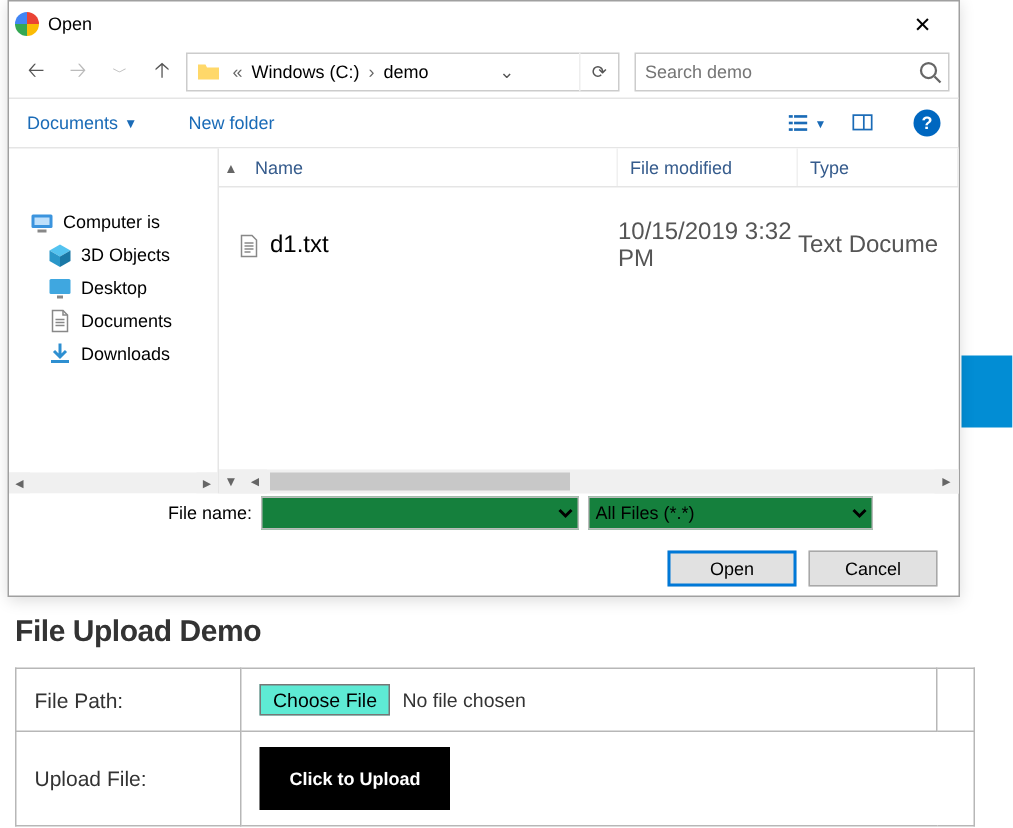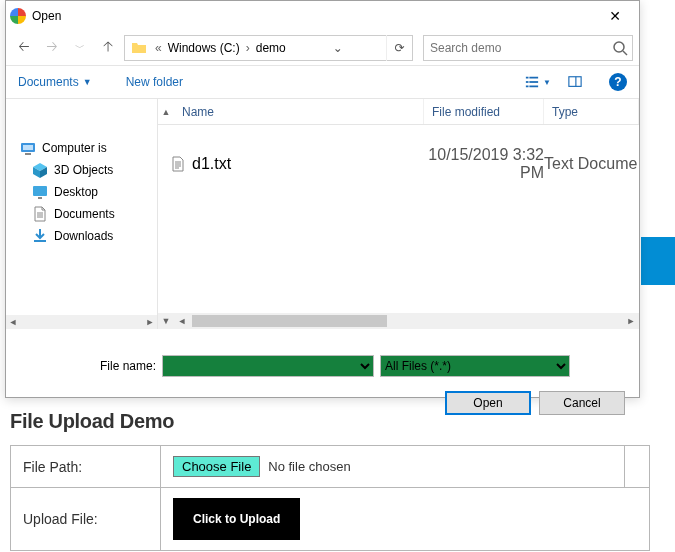--- a/index.html
+++ b/index.html
@@ -28,47 +28,47 @@
 
   .toolbar { height: 34px; border-top: 1px solid #e5e5e5; border-bottom: 1px solid #e5e5e5; display: flex; align-items: center; padding: 0 12px; }
   .tool-link { color: #1a6bb7; font-size: 12px; display: flex; align-items: center; gap: 4px; cursor: pointer; }
   .tool-link.newfolder { margin-left: 34px; }
   .spacer { flex: 1; }
   .viewbtns { display: flex; align-items: center; gap: 10px; }
   .viewbtn { width: 28px; height: 22px; display: flex; align-items: center; justify-content: center; color: #1a6bb7; cursor: pointer; }
   .help-icon { width: 18px; height: 18px; border-radius: 50%; background: #0067c0; color: #fff; display: flex; align-items: center; justify-content: center; font-size: 12px; font-weight: bold; margin-left: 10px; cursor: pointer; }
 
   .main { display: flex; height: 230px; }
-  .sidebar { width: 152px; border-right: 1px solid #e5e5e5; padding-top: 38px; position: relative; overflow:hidden; }
+  .sidebar { width: 140px; border-right: 1px solid #e5e5e5; padding-top: 38px; position: relative; overflow:hidden; }
   .side-item { display: flex; align-items: center; gap: 6px; padding: 3px 0 3px 26px; cursor: pointer; white-space: nowrap; }
   .side-item.root { padding-left: 14px; font-weight: 400; }
   .side-icon { width: 16px; height: 16px; display: flex; align-items: center; justify-content: center; }
   .side-scroll { position: absolute; left:0; bottom:0; width:100%; height: 14px; display:flex; background:#f0f0f0; }
   .side-scroll .sbtn { width:14px; height:14px; display:flex; align-items:center; justify-content:center; background:#f0f0f0; color:#666; font-size:9px; }
   .side-scroll .strack { flex:1; }
 
   .filearea { flex: 1; display: flex; flex-direction: column; background:#fff; }
   .col-head { display: flex; height: 26px; border-bottom: 1px solid #e5e5e5; color: #355b8c; font-size: 12px; }
   .col-head > div { display:flex; align-items:center; padding-left:8px; border-right:1px solid #f0f0f0; }
   .col-head .c-scroll { width:16px; border-right:none; padding:0; justify-content:center; color:#666; font-size:9px; }
   .col-name { flex: 0 0 250px; display:flex; align-items:center; gap:8px; }
   .col-date { flex: 0 0 120px; }
   .col-type { flex: 1; }
   .rows { flex:1; overflow:hidden; }
   .row { display: flex; height: 22px; align-items:center; font-size:16px; cursor:pointer;margin-top:28px; }
   .row .r-name { flex:0 0 266px; display:flex; align-items:center; gap:6px; padding-left:12px; }
-  .row .r-date { flex:0 0 120px; color:#555;text-align:right; }
+  .row .r-date { flex:0 0 120px; color:#555; }
   .row .r-type { flex:1; color:#555; }
   .file-icon { width:16px; height:16px; }
   .hscroll { height:16px; display:flex; background:#f0f0f0; }
   .hscroll .sbtn { width:16px; height:16px; display:flex; align-items:center; justify-content:center; color:#666; font-size:9px; background:#f0f0f0; }
   .hscroll .strack { flex:1; position:relative; }
   .hscroll .thumb { position:absolute; left:2px; top:2px; width:45%; height:12px; background:#c8c8c8; }
 
-  .bottom { padding: 26px 14px 14px 14px; }
+  .bottom { padding: 2px 14px 14px 14px; margin-left: 12px; }
   .fn-row { display:flex; align-items:center; gap:6px; margin-left: 72px; margin-bottom:14px; }
   .fn-label { width:64px; text-align:right; font-size:12px; }
   .fn-input { width:212px; }
   .fn-input select, .ft-input select { width:100%; height:22px; border:1px solid #bbb; background:#15803d; font-size:12px; }
   .ft-input { width:190px; }
   .btn-row { display:flex; gap:8px; justify-content:flex-end; }
   .win-btn { width:86px; height:24px; border:1px solid #a8a8a8; background:#e1e1e1; font-size:12px; cursor:pointer; }
   .win-btn.primary { border:2px solid #0078d7; }
 
   

